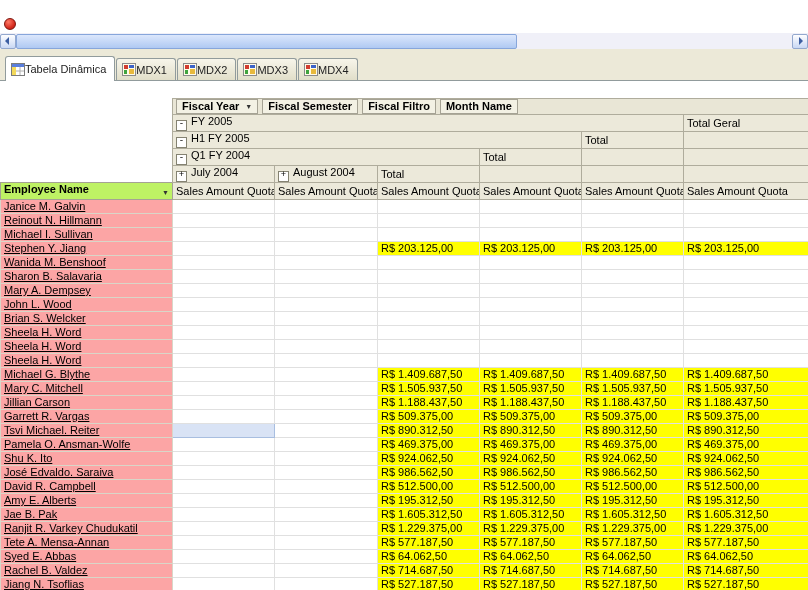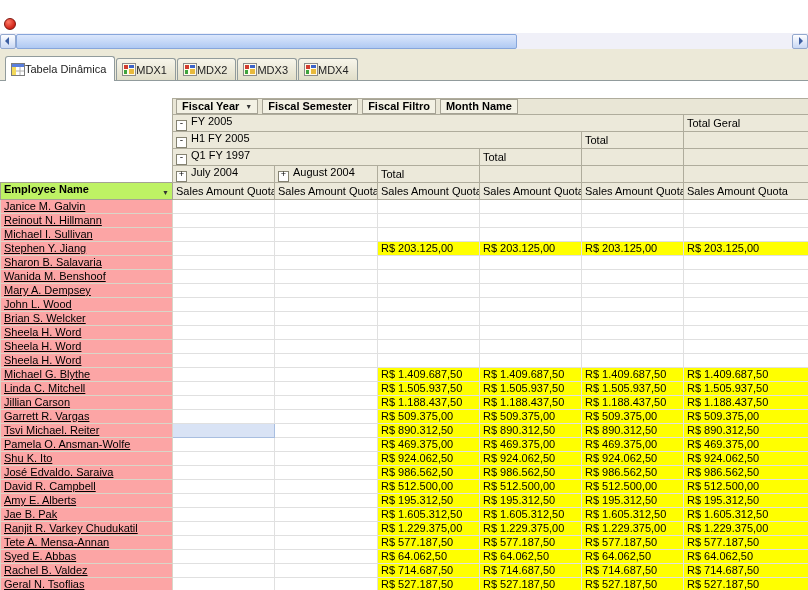--- a/index.html
+++ b/index.html
@@ -184,21 +184,21 @@
           <td class="hc"><span>Total Geral</span></td>
         </tr>
         <tr>
           <td class="blankL"></td>
           <td class="hc" colspan="4"><span class="exp">-</span><span>H1 FY 2005</span></td>
           <td class="hc"><span>Total</span></td>
           <td class="hc"></td>
         </tr>
         <tr>
           <td class="blankL"></td>
-          <td class="hc" colspan="3"><span class="exp">-</span><span>Q1 FY 1997</span></td>
+          <td class="hc" colspan="3"><span class="exp">-</span><span>Q1 FY 2004</span></td>
           <td class="hc"><span>Total</span></td>
           <td class="hc"></td>
           <td class="hc"></td>
         </tr>
         <tr>
           <td class="blankL"></td>
           <td class="hc"><span class="exp">+</span><span>July 2004</span></td>
           <td class="hc"><span class="exp">+</span><span>August 2004</span></td>
           <td class="hc"><span>Total</span></td>
           <td class="hc"></td>
@@ -246,30 +246,30 @@
           <tr>
             <td class="rowlabel">Stephen Y. Jiang</td>
             <td class="dc"></td>
             <td class="dc"></td>
             <td class="dc hl">R$ 203.125,00</td>
             <td class="dc hl">R$ 203.125,00</td>
             <td class="dc hl">R$ 203.125,00</td>
             <td class="dc hl">R$ 203.125,00</td>
           </tr>
           <tr>
+            <td class="rowlabel">Wanida M. Benshoof</td>
+            <td class="dc"></td>
+            <td class="dc"></td>
+            <td class="dc"></td>
+            <td class="dc"></td>
+            <td class="dc"></td>
+            <td class="dc"></td>
+          </tr>
+          <tr>
             <td class="rowlabel">Sharon B. Salavaria</td>
-            <td class="dc"></td>
-            <td class="dc"></td>
-            <td class="dc"></td>
-            <td class="dc"></td>
-            <td class="dc"></td>
-            <td class="dc"></td>
-          </tr>
-          <tr>
-            <td class="rowlabel">Wanida M. Benshoof</td>
             <td class="dc"></td>
             <td class="dc"></td>
             <td class="dc"></td>
             <td class="dc"></td>
             <td class="dc"></td>
             <td class="dc"></td>
           </tr>
           <tr>
             <td class="rowlabel">Mary A. Dempsey</td>
             <td class="dc"></td>
@@ -327,21 +327,21 @@
           <tr>
             <td class="rowlabel">Michael G. Blythe</td>
             <td class="dc"></td>
             <td class="dc"></td>
             <td class="dc hl">R$ 1.409.687,50</td>
             <td class="dc hl">R$ 1.409.687,50</td>
             <td class="dc hl">R$ 1.409.687,50</td>
             <td class="dc hl">R$ 1.409.687,50</td>
           </tr>
           <tr>
-            <td class="rowlabel">Linda C. Mitchell</td>
+            <td class="rowlabel">Mary C. Mitchell</td>
             <td class="dc"></td>
             <td class="dc"></td>
             <td class="dc hl">R$ 1.505.937,50</td>
             <td class="dc hl">R$ 1.505.937,50</td>
             <td class="dc hl">R$ 1.505.937,50</td>
             <td class="dc hl">R$ 1.505.937,50</td>
           </tr>
           <tr>
             <td class="rowlabel">Jillian Carson</td>
             <td class="dc"></td>
@@ -453,21 +453,21 @@
           <tr>
             <td class="rowlabel">Rachel B. Valdez</td>
             <td class="dc"></td>
             <td class="dc"></td>
             <td class="dc hl">R$ 714.687,50</td>
             <td class="dc hl">R$ 714.687,50</td>
             <td class="dc hl">R$ 714.687,50</td>
             <td class="dc hl">R$ 714.687,50</td>
           </tr>
           <tr>
-            <td class="rowlabel">Geral N. Tsoflias</td>
+            <td class="rowlabel">Jiang N. Tsoflias</td>
             <td class="dc"></td>
             <td class="dc"></td>
             <td class="dc hl">R$ 527.187,50</td>
             <td class="dc hl">R$ 527.187,50</td>
             <td class="dc hl">R$ 527.187,50</td>
             <td class="dc hl">R$ 527.187,50</td>
           </tr>
         </tbody>
     </table>
   </div>

